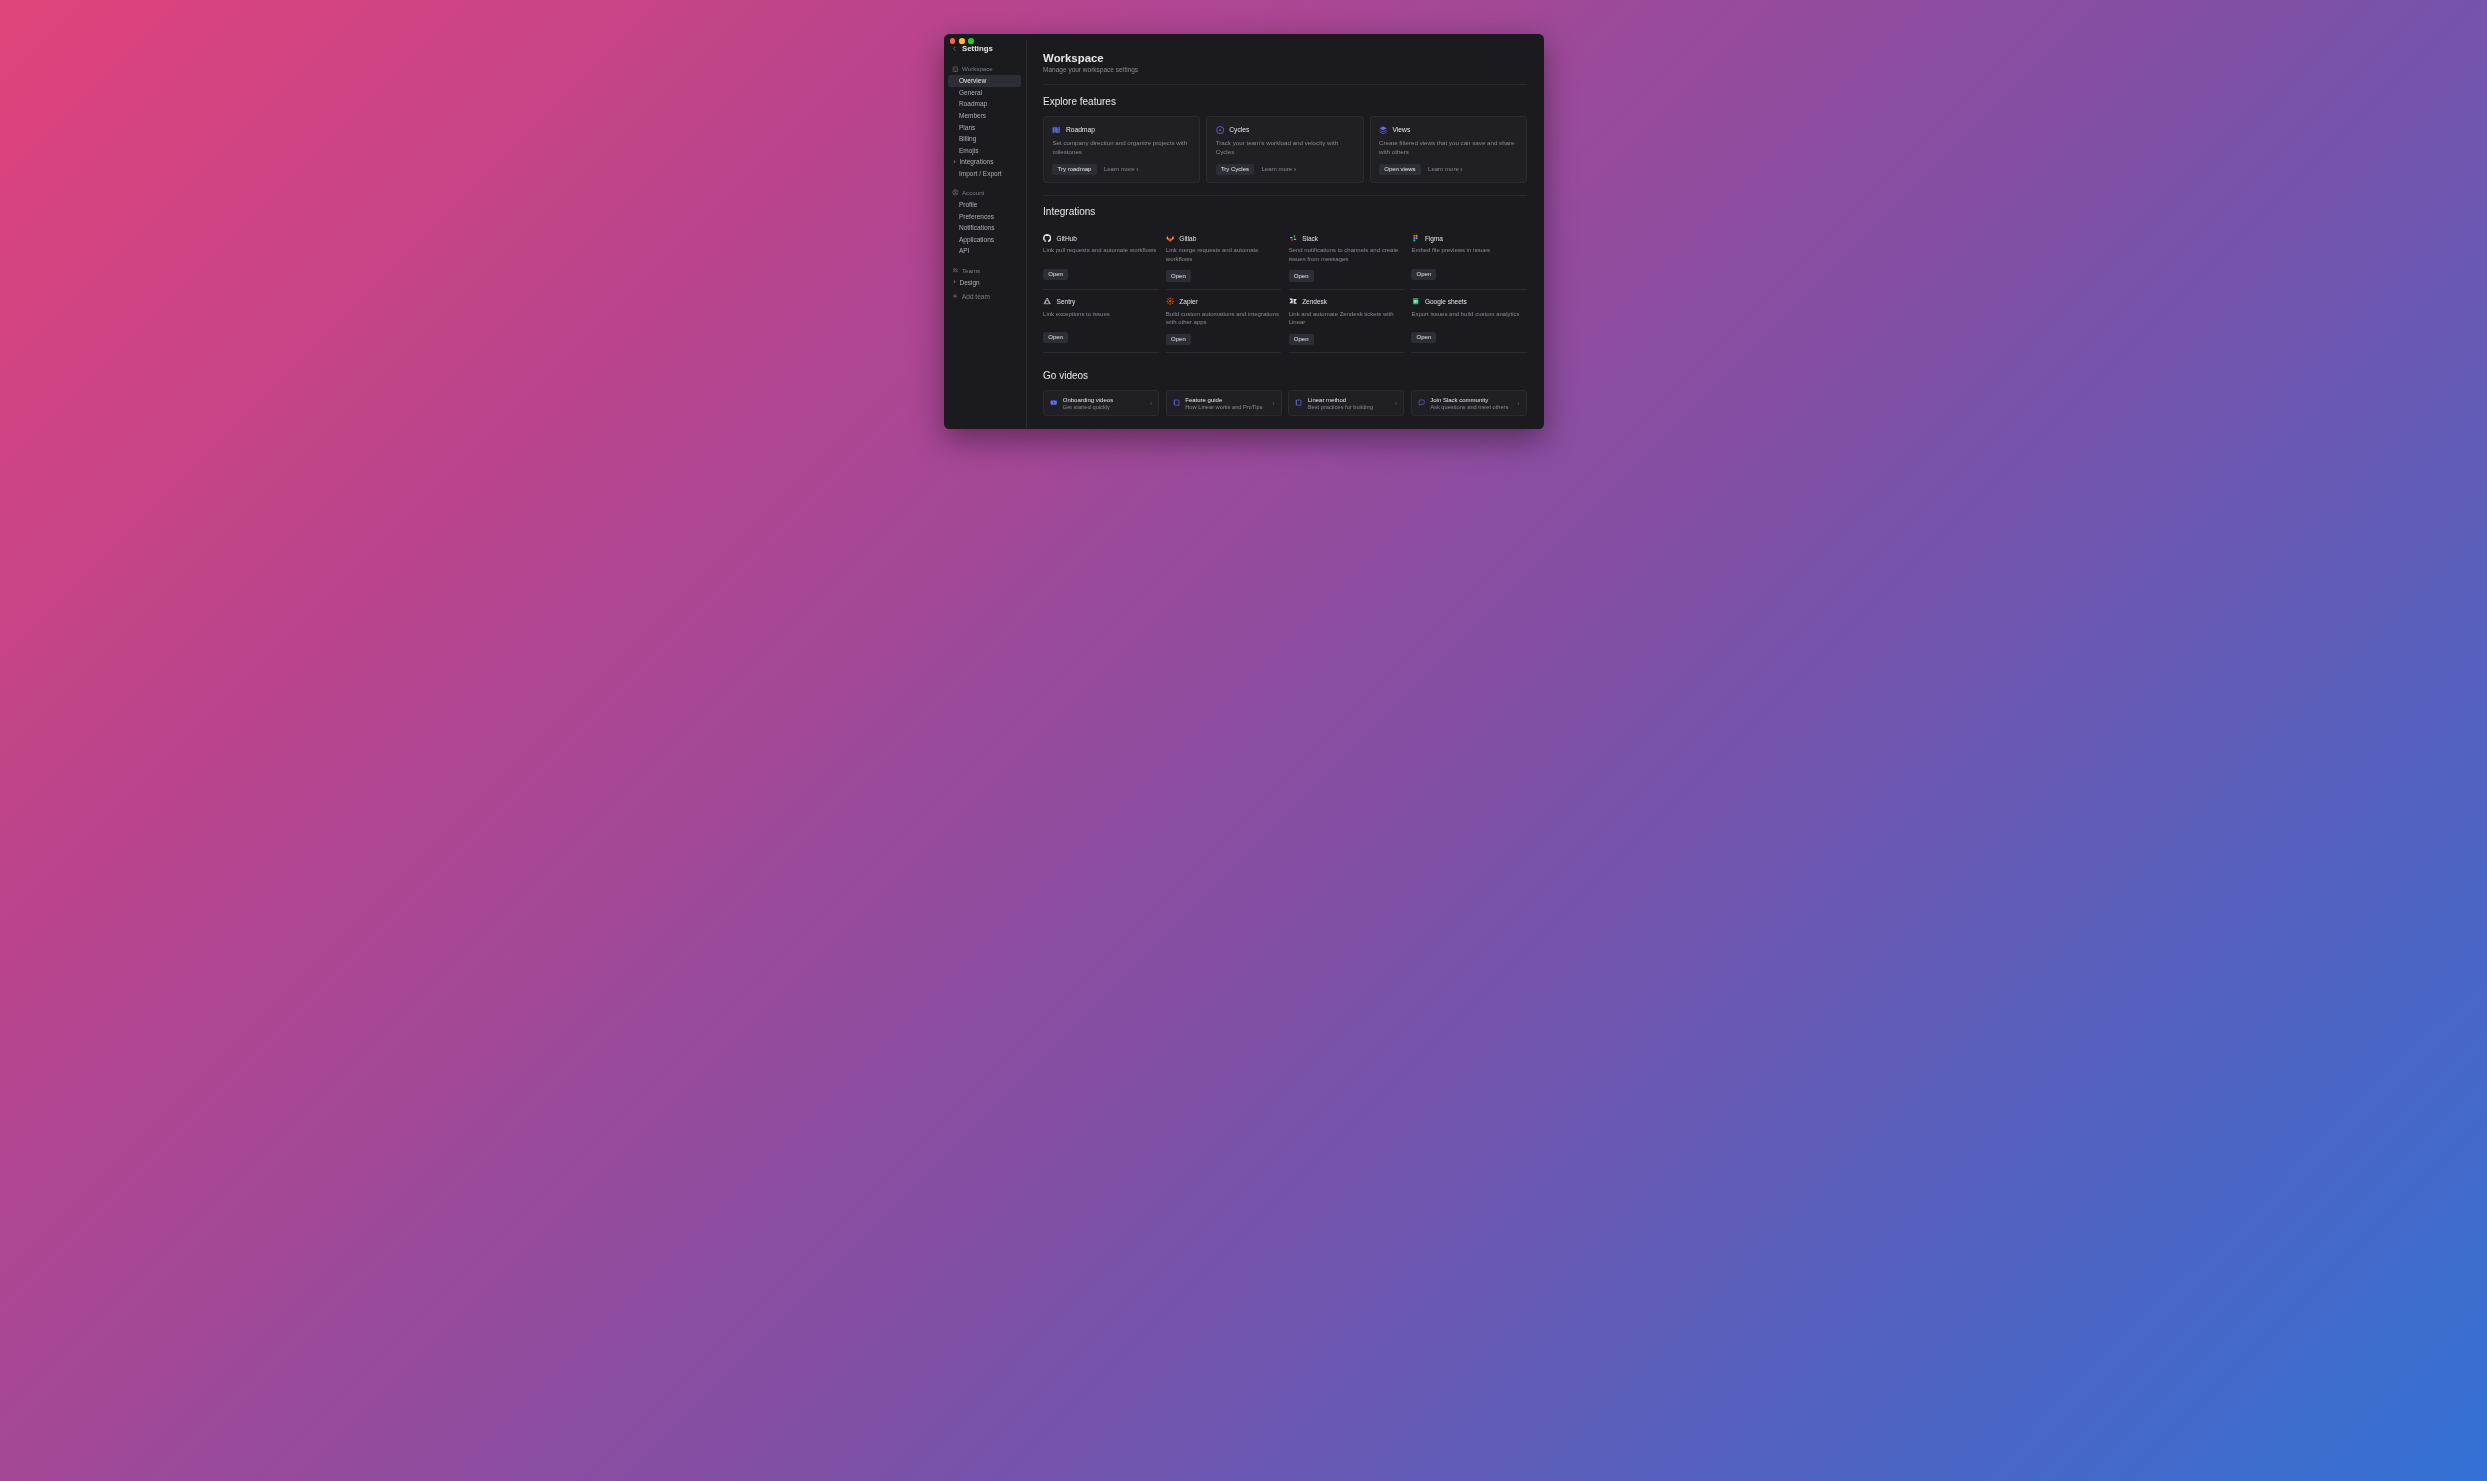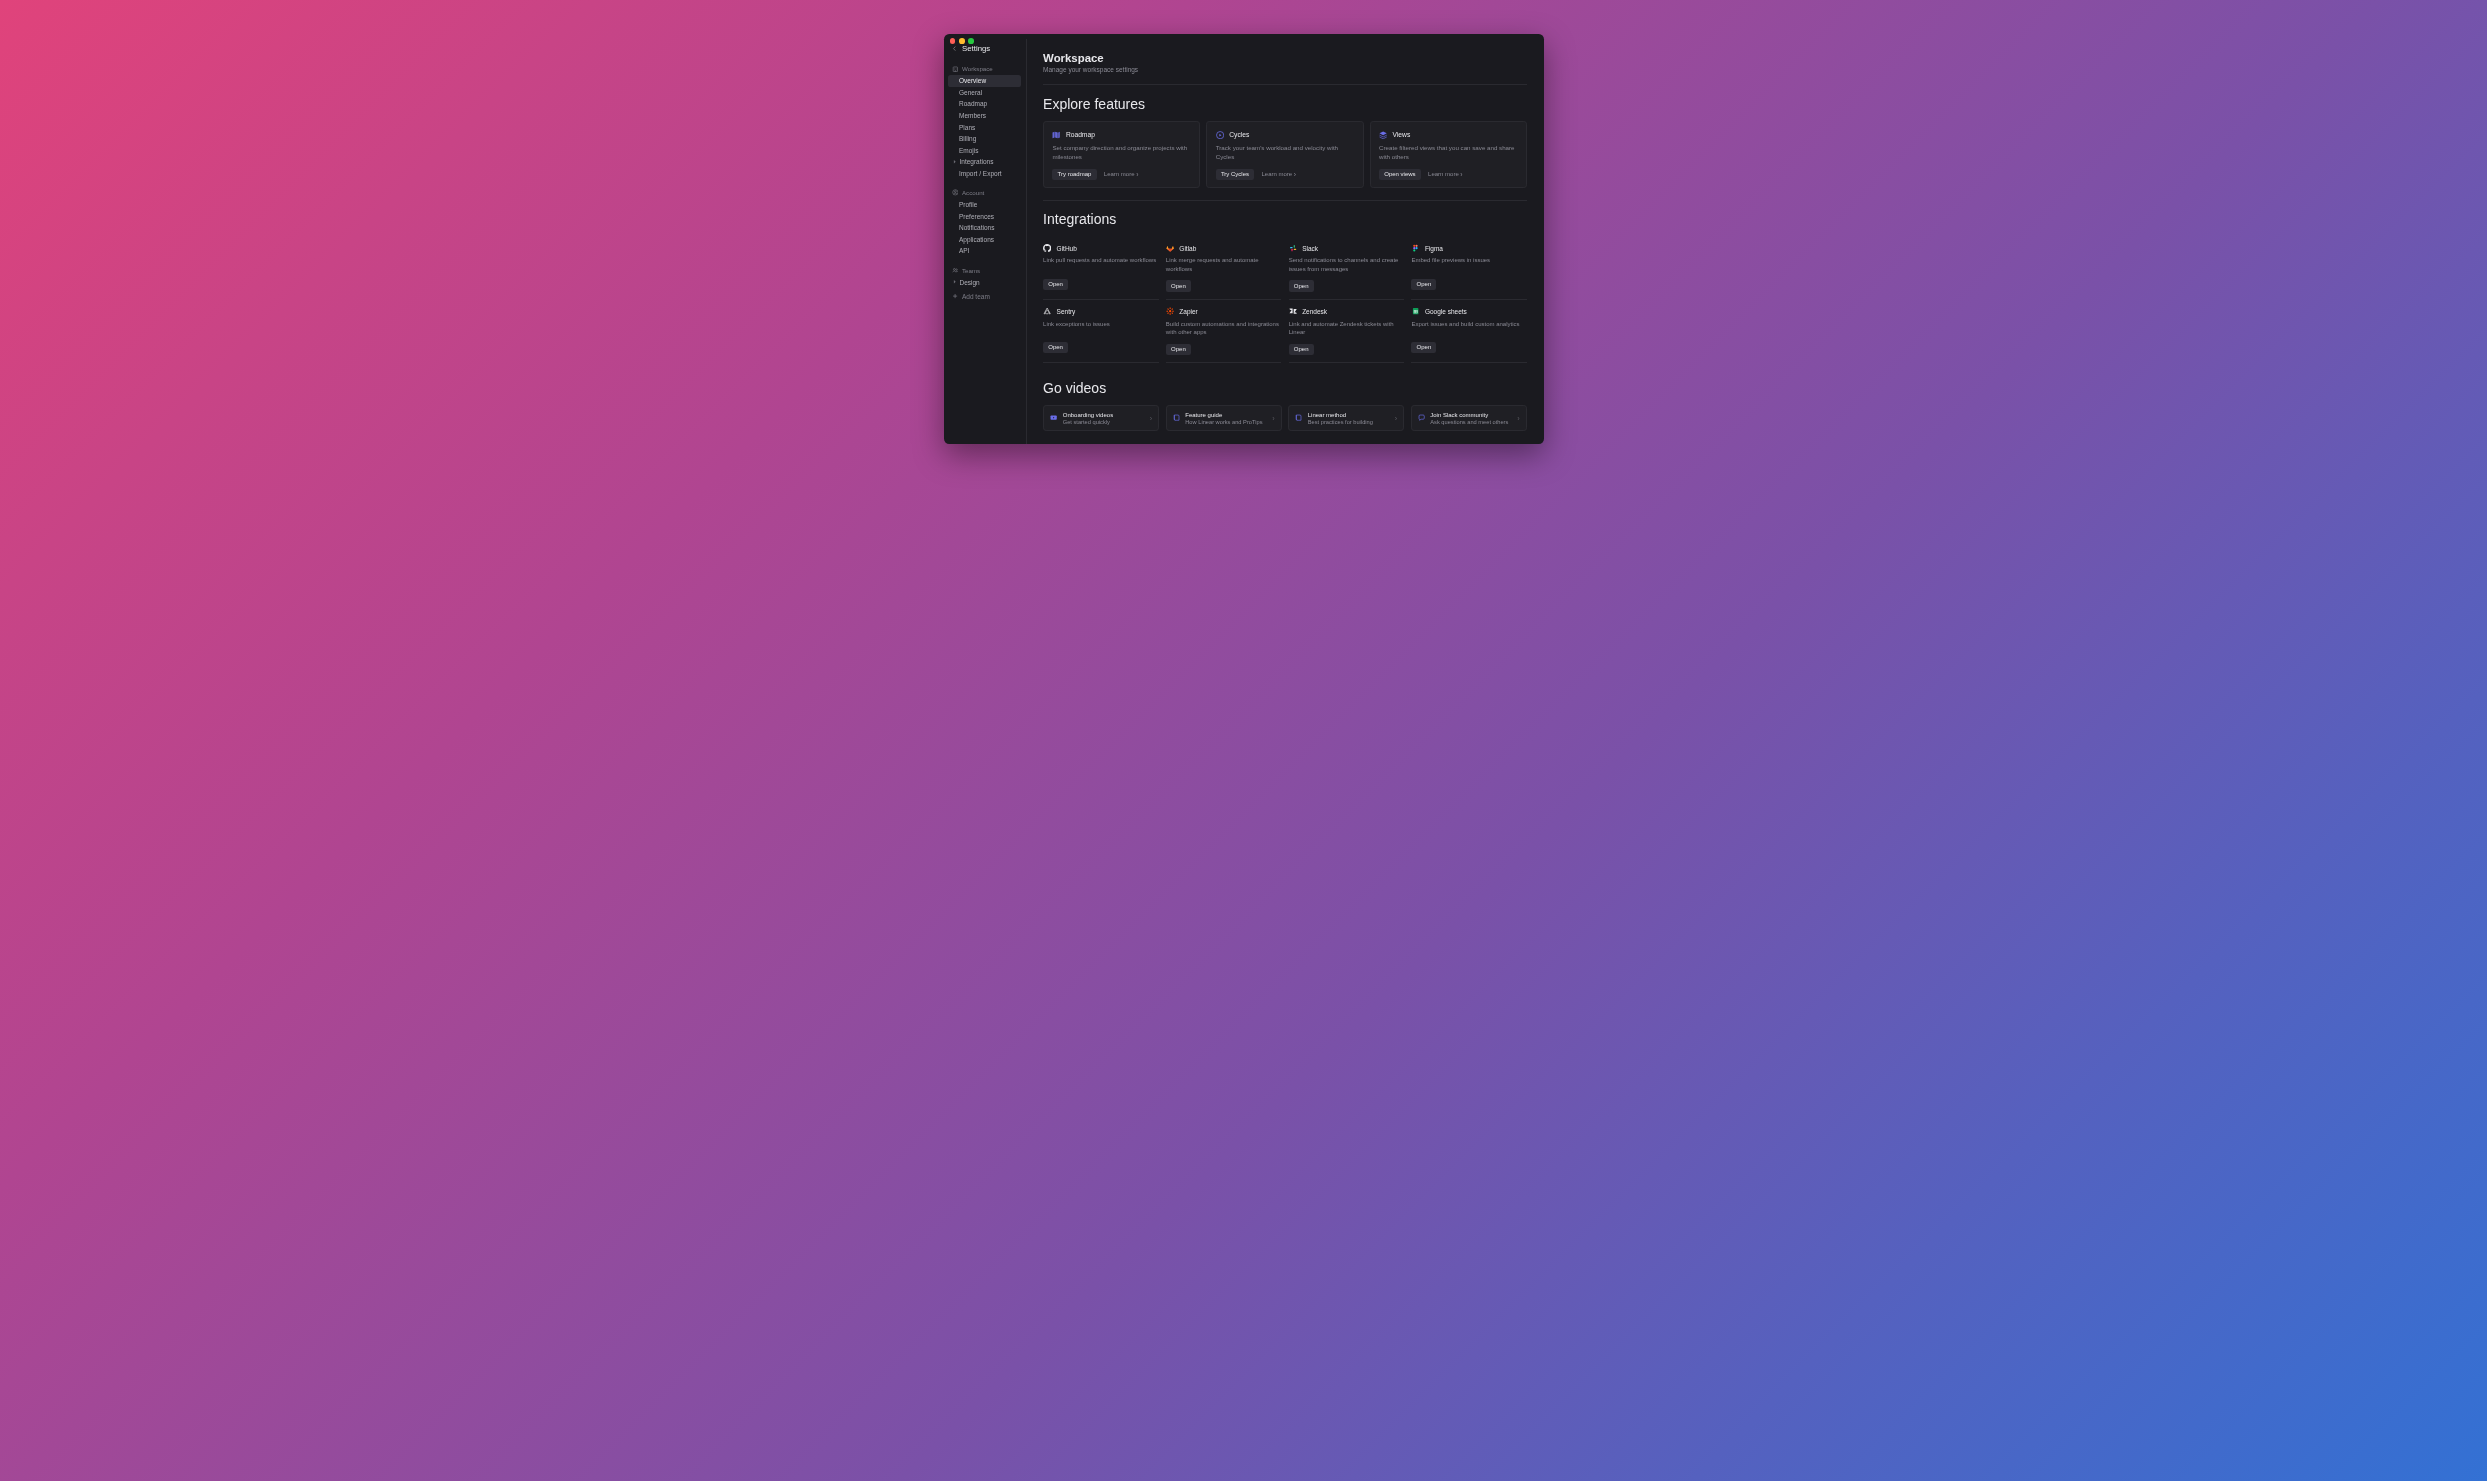--- a/index.html
+++ b/index.html
@@ -30,42 +30,42 @@
   width: 83px;
   border-right: 0.5px solid #2a2a30;
   padding: 2.1px 4.1px 6.2px;
   display: flex;
   flex-direction: column;
   font-size: 6.5px;
   color: #b0b0b8;
 }
 .settings-header { display: flex; align-items: center; gap: 4.1px; padding: 3.1px 3.1px 7.3px; color: #e6e6ea; }
 .settings-header .back-chev { width: 7.3px; height: 7.3px; display:flex; align-items:center; justify-content:center; color:#888; }
-.settings-header .title { font-size: 7.8px; font-weight: 400; }
+.settings-header .title { font-size: 7.8px; font-weight: 700; }
 .section-hdr { display: flex; align-items: center; gap: 3.6px; padding: 2.6px 4.1px; color: #7e7e88; font-size: 6.2px; margin-top: 2.1px; }
 .section-hdr svg, .section-hdr .ico { width: 6.7px; height: 6.7px; }
 .nav-item {
   display: flex; align-items: center;
   padding: 2.3px 5.2px 2.3px 11.4px;
   border-radius: 2.6px;
   color: #b0b0b8;
   cursor: pointer;
   font-size: 6.5px;
 }
 .nav-item.has-caret { padding-left: 5.2px; gap: 2.6px; }
 .nav-item.active { background: #2d2d35; color: #e8e8ec; }
 .mini-caret { width: 4.1px; display:flex; color:#6a6a72; }
 .add-team { display:flex; align-items:center; gap:3.6px; padding:2.6px 4.1px; color:#7e7e88; font-size:6.5px; margin-top:2.1px; cursor:pointer; }
 .plus-box { width:6.7px; height:6.7px; display:flex; align-items:center; justify-content:center; }
 
 .main { flex: 1; padding: 12.4px 16.6px; overflow-y: auto; color: #e8e8ec; }
 .page-title { font-size: 11.4px; font-weight: 600; margin-bottom: 2.1px; }
 .page-sub { font-size: 6.5px; color: #8a8a94; }
 .divider { height:0.5px; background:#2a2a30; margin: 11.4px 0; }
-.section-title { font-size: 14px; font-weight: 500; margin-bottom: 9.3px; }
+.section-title { font-size: 10px; font-weight: 500; margin-bottom: 9.3px; }
 
 .feature-row { display: flex; gap: 6.2px; margin-bottom: 4.1px; }
 .feature-card {
   flex: 1;
   background: #1f1f24;
   border: 0.5px solid #2a2a30;
   border-radius: 3.1px;
   padding: 8.3px 8.3px 7.3px;
 }
 .fc-head { display:flex; align-items:center; gap:5.2px; margin-bottom: 5.2px; }

